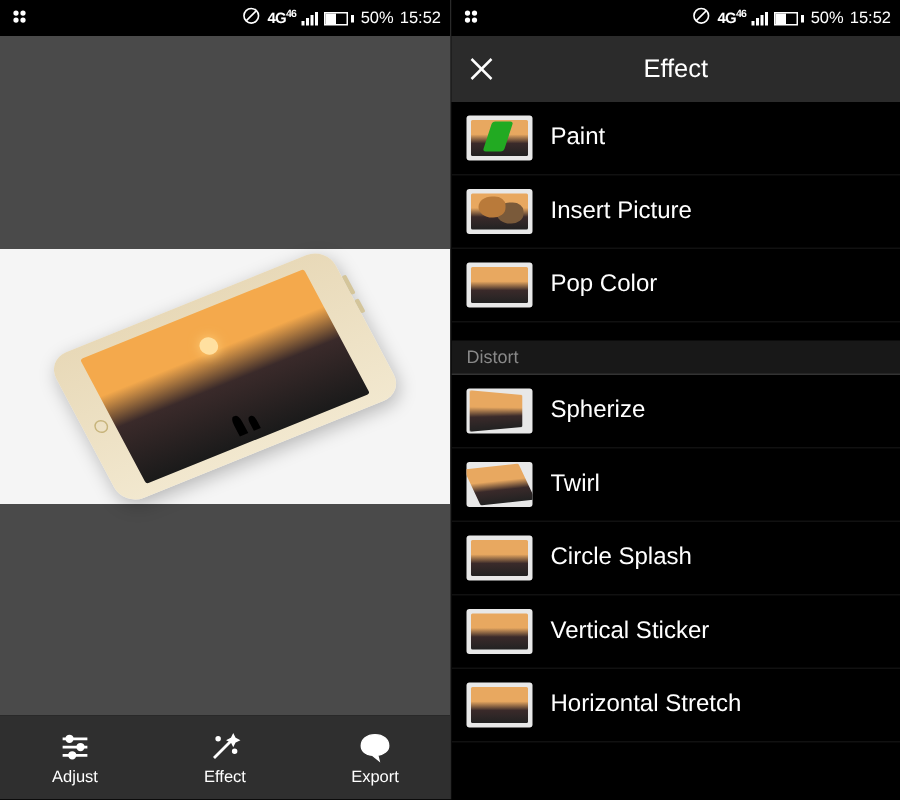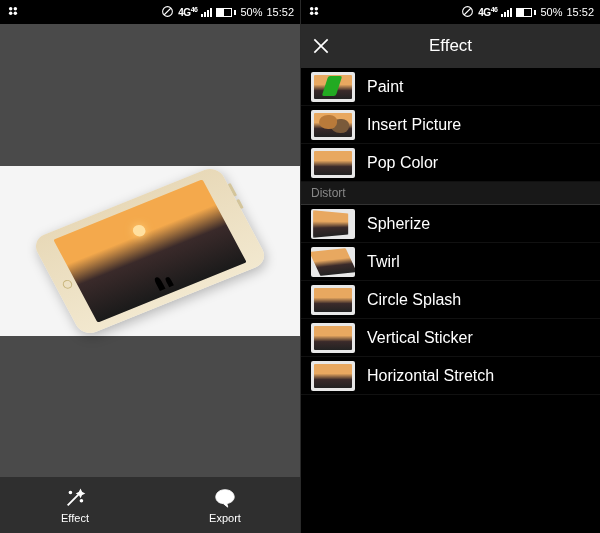--- a/index.html
+++ b/index.html
@@ -91,37 +91,38 @@
   .eff-header .title {
     position:absolute; left:0; right:0; text-align:center; font-size:17px;
   }
   .close-x { width:20px; height:20px; cursor:pointer; position:relative; z-index:1; }
 
   .eff-list {
     position:absolute; top:68px; bottom:0; left:0; right:0;
     overflow:hidden; background:#000;
   }
   .eff-item {
-    height:38px; display:flex; align-items:center; gap:12px;
+    height:49px; display:flex; align-items:center; gap:12px;
     padding:0 10px; color:#fff; font-size:16px; cursor:pointer;
     border-bottom:1px solid #111;
   }
   .eff-item .thumb {
     width:44px; height:30px; background:#e8e8e8; border-radius:2px;
     position:relative; flex-shrink:0; overflow:hidden;
   }
   .eff-item .thumb::before {
     content:""; position:absolute; inset:3px;
     background:linear-gradient(to bottom,#e8a860 0%,#e8a860 40%,#3a2a2a 65%,#222 100%);
     border-radius:1px;
   }
   .section-hdr {
     color:#888; font-size:12px; padding:4px 10px 4px; background:#181818;
     border-bottom:1px solid #333;
     font-family:"Segoe UI",Arial,sans-serif;
+    margin-top:12px;
   }
   
   .th-paint::after { content:""; position:absolute; top:4px; left:14px; width:14px; height:20px; background:#2a2; border-radius:2px; transform:skewX(-18deg); }
   .th-insert::after { content:""; position:absolute; top:5px; left:8px; width:18px; height:14px; background:#b97a3a; border-radius:50% 40% 45% 50%; box-shadow:12px 4px 0 0 #7a5a3a; }
   .th-spherize::before { transform:perspective(60px) rotateY(25deg); }
   .th-twirl::before { transform:skewX(20deg) rotate(-6deg); }
   .th-bulge::before { border-radius:50% 10% 50% 10%; }
   .th-circle::before { border-radius:50%; }
   .th-stretch::before { top:10px; bottom:10px; }
   .th-vstretch::before { top:0; bottom:0; left:14px; right:14px; }
@@ -175,20 +176,33 @@
             <div class="silh2"></div>
           </div>
       </div>
     </div>
   </div>
 
   <div class="toolbar">
     <div class="tool">
       <svg viewBox="0 0 24 24">
           <g stroke="#fff" stroke-width="2" fill="none">
+            <line x1="3" y1="6" x2="21" y2="6"></line>
+            <line x1="3" y1="12" x2="21" y2="12"></line>
+            <line x1="3" y1="18" x2="21" y2="18"></line>
+            <circle cx="8" cy="6" r="2" fill="#fff"></circle>
+            <circle cx="16" cy="12" r="2" fill="#fff"></circle>
+            <circle cx="10" cy="18" r="2" fill="#fff"></circle>
+          </g>
+        </svg>
+      <span>Adjust</span>
+    </div>
+    <div class="tool">
+      <svg viewBox="0 0 24 24">
+          <g stroke="#fff" stroke-width="2" fill="none">
             <line x1="4" y1="20" x2="16" y2="8"></line>
             <path d="M18 4 l1 2 l2 1 l-2 1 l-1 2 l-1 -2 l-2 -1 l2 -1 z" fill="#fff"></path>
             <circle cx="19" cy="15" r="1" fill="#fff"></circle>
             <circle cx="7" cy="6" r="1" fill="#fff"></circle>
           </g>
         </svg>
       <span>Effect</span>
     </div>
     <div class="tool">
       <svg viewBox="0 0 24 24">

